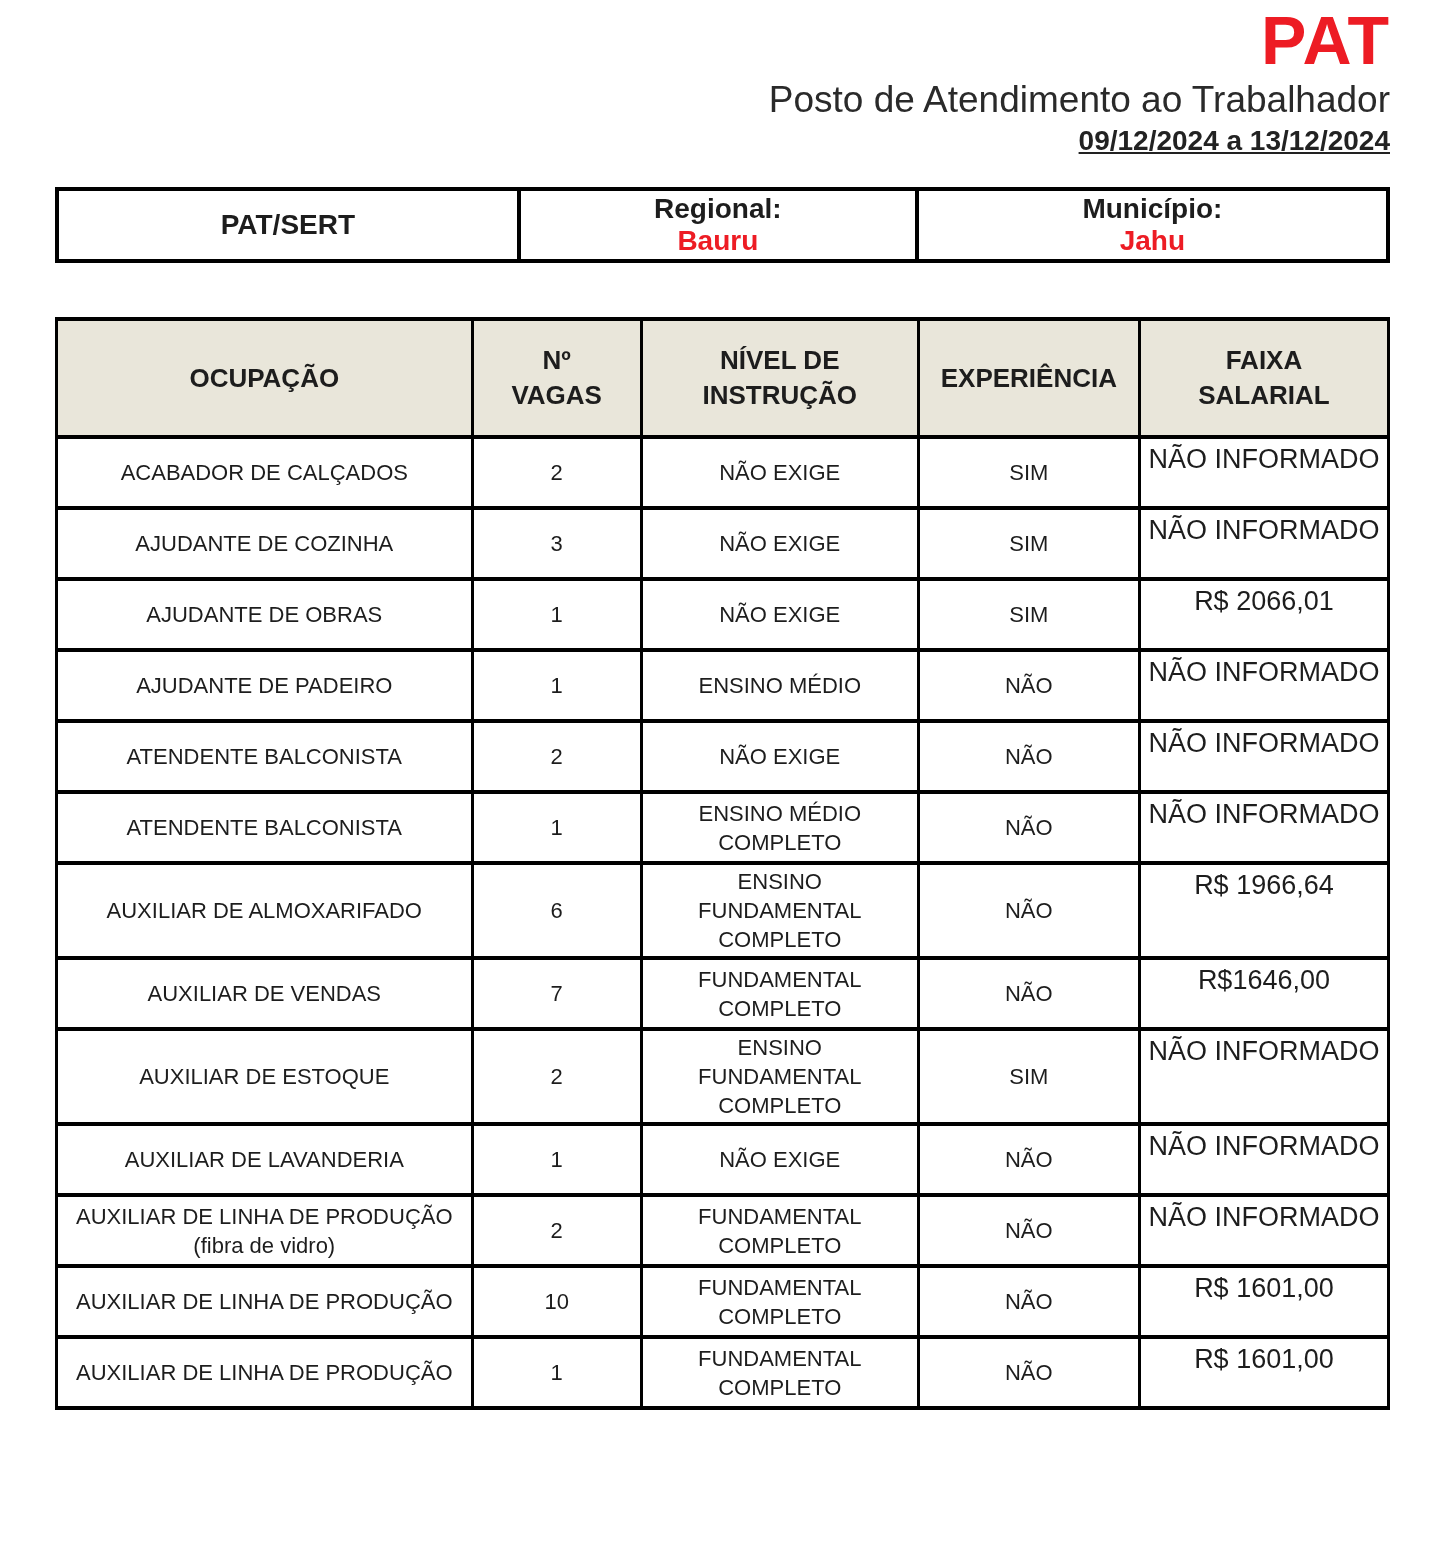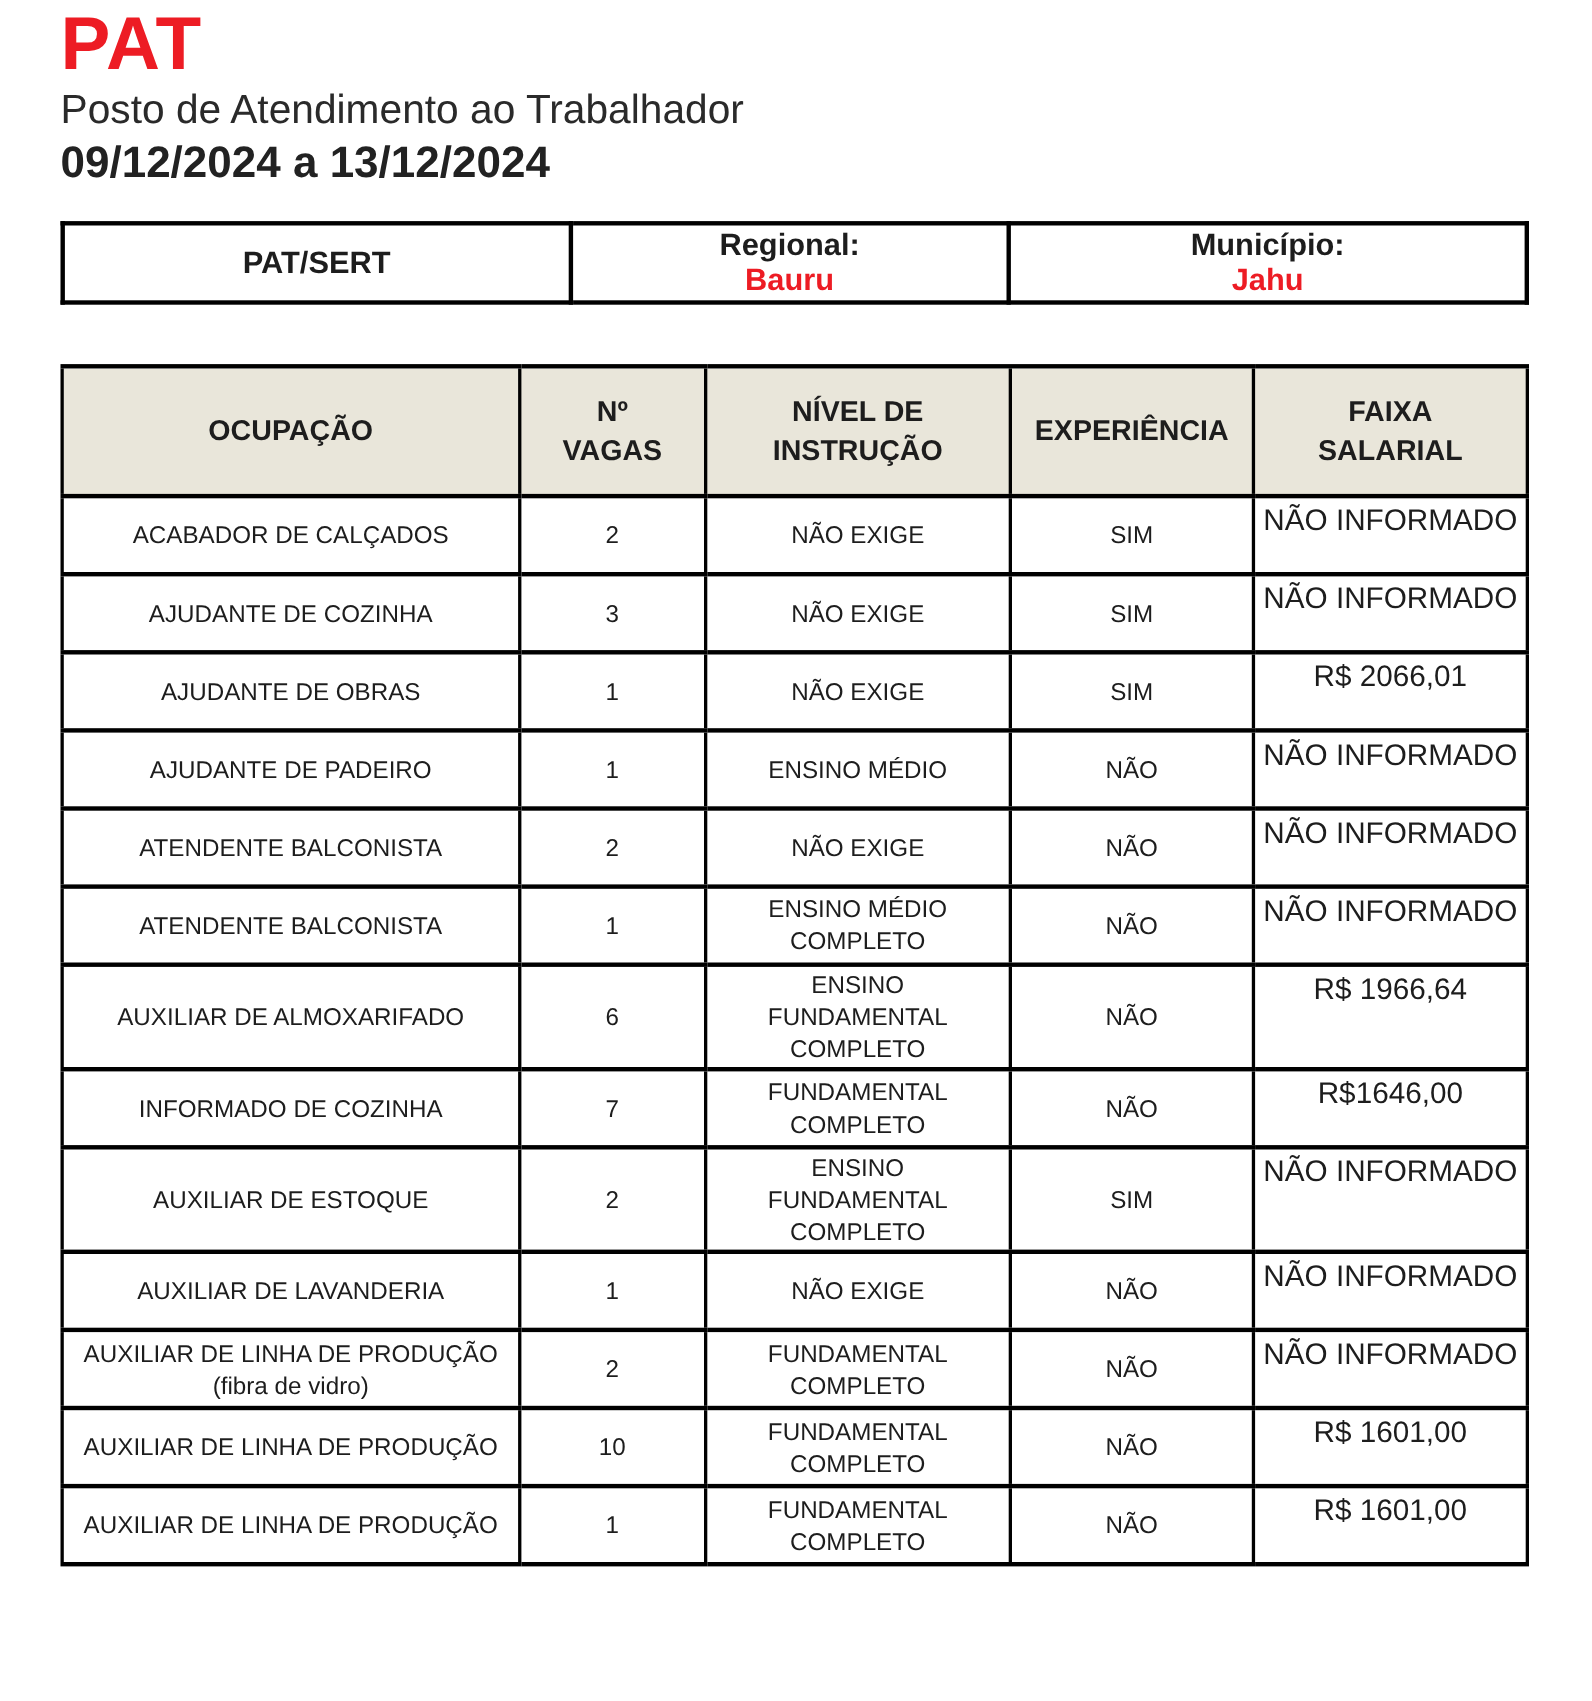--- a/index.html
+++ b/index.html
@@ -10,40 +10,41 @@
     background: #ffffff;
     overflow: hidden;
     font-family: "Liberation Sans", sans-serif;
     color: #1d1d1d;
   }
   .page {
     box-sizing: border-box;
     width: 1447px;
     padding: 6px 57px 0 55px;
   }
-  .doc-header { text-align: left; }
+  .doc-header { text-align: right; }
   .doc-title {
     font-size: 68px;
     font-weight: bold;
     color: var(--accent-red, #ed1c24);
     line-height: 1.0;
     letter-spacing: 1px;
   }
   .doc-subtitle {
     font-size: 37px;
     line-height: 1.15;
     margin-top: 5px;
     color: #2a2a2a;
   }
   .doc-dates {
-    font-size: 40px;
+    font-size: 28px;
     font-weight: bold;
     line-height: 1.15;
     margin-top: 3px;
     color: #222222;
+    text-decoration: underline;
   }
 
   table { border-collapse: collapse; width: 100%; table-layout: fixed; }
 
   
   .info-table { margin-top: 30px; }
   .info-table td {
     border: 4px solid var(--border-color, #000);
     height: 62px;
     text-align: center;
@@ -186,21 +187,21 @@
         <tr>
           <td class="c0">AUXILIAR DE ALMOXARIFADO</td>
           <td class="c1">6</td>
           <td class="c2">ENSINO
 FUNDAMENTAL
 COMPLETO</td>
           <td class="c3">NÃO</td>
           <td class="c4">R$ 1966,64</td>
         </tr>
         <tr>
-          <td class="c0">INFORMADO DE COZINHA</td>
+          <td class="c0">AUXILIAR DE VENDAS</td>
           <td class="c1">7</td>
           <td class="c2">FUNDAMENTAL
 COMPLETO</td>
           <td class="c3">NÃO</td>
           <td class="c4">R$1646,00</td>
         </tr>
         <tr>
           <td class="c0">AUXILIAR DE ESTOQUE</td>
           <td class="c1">2</td>
           <td class="c2">ENSINO

